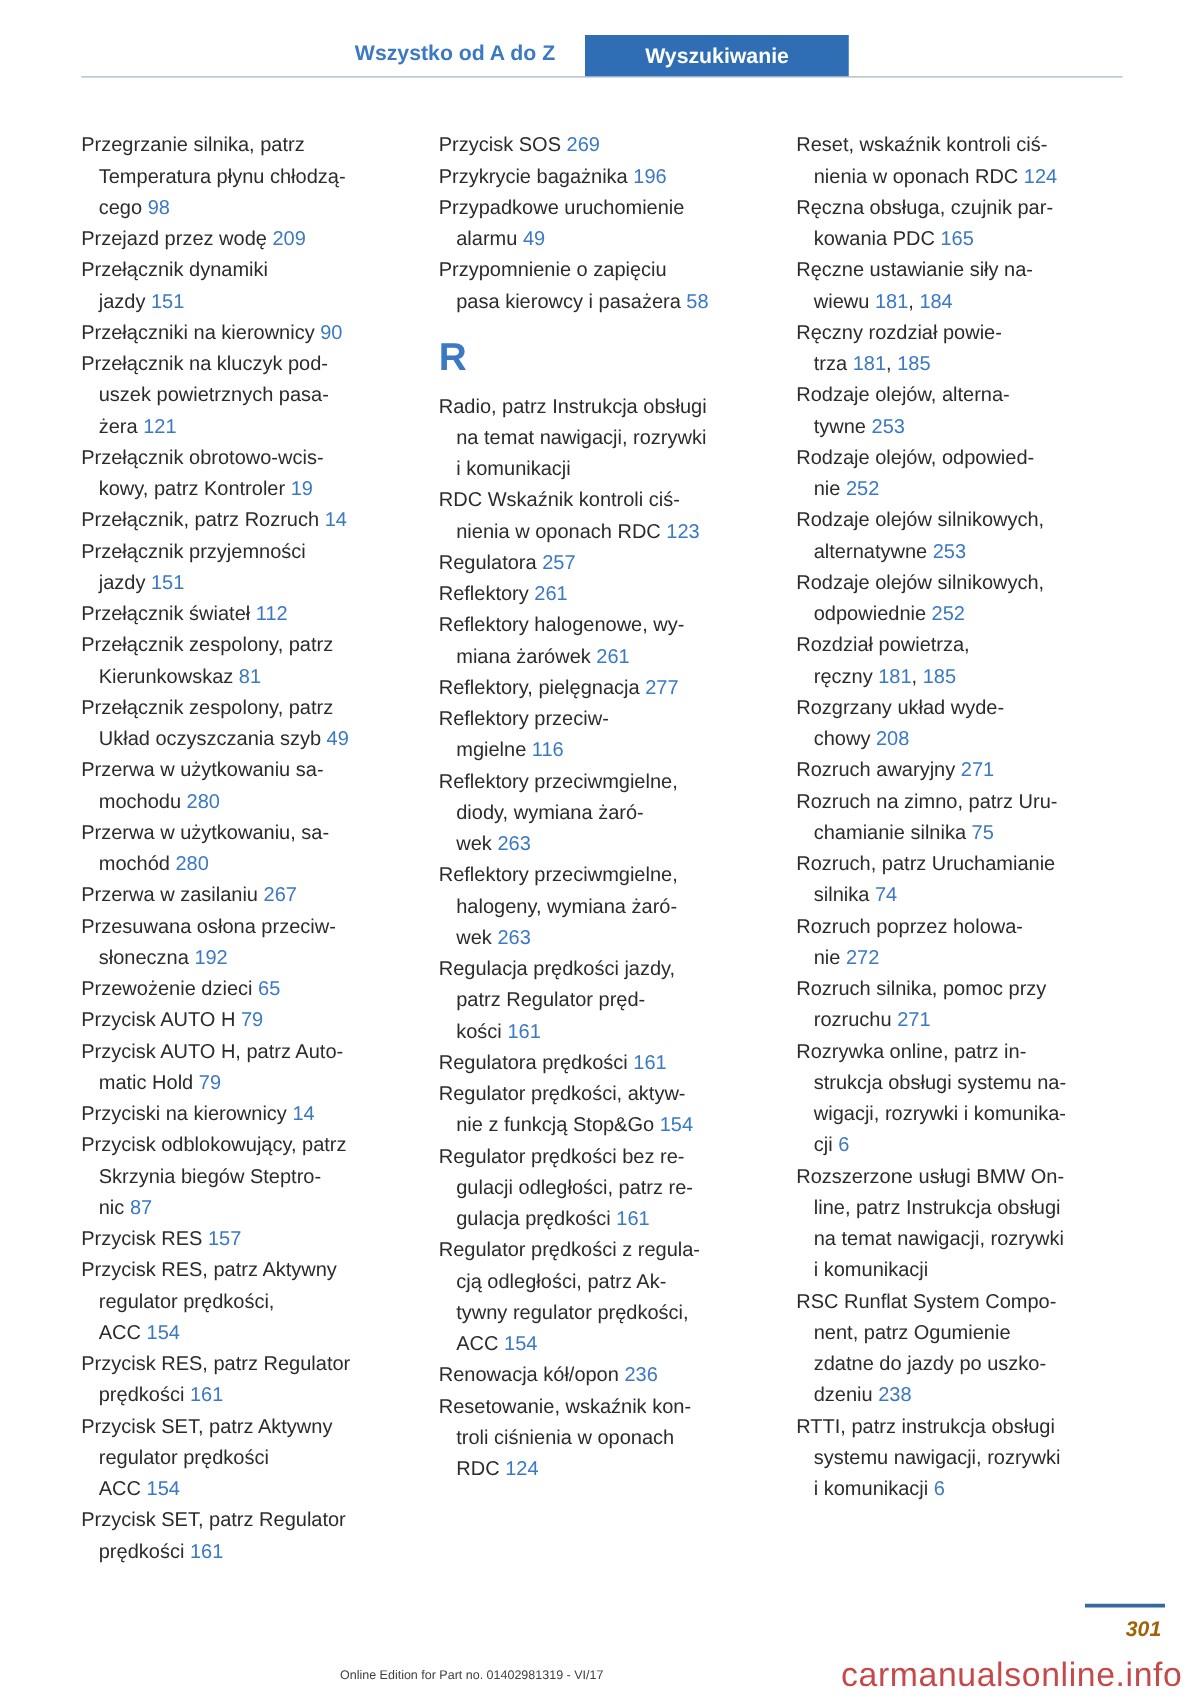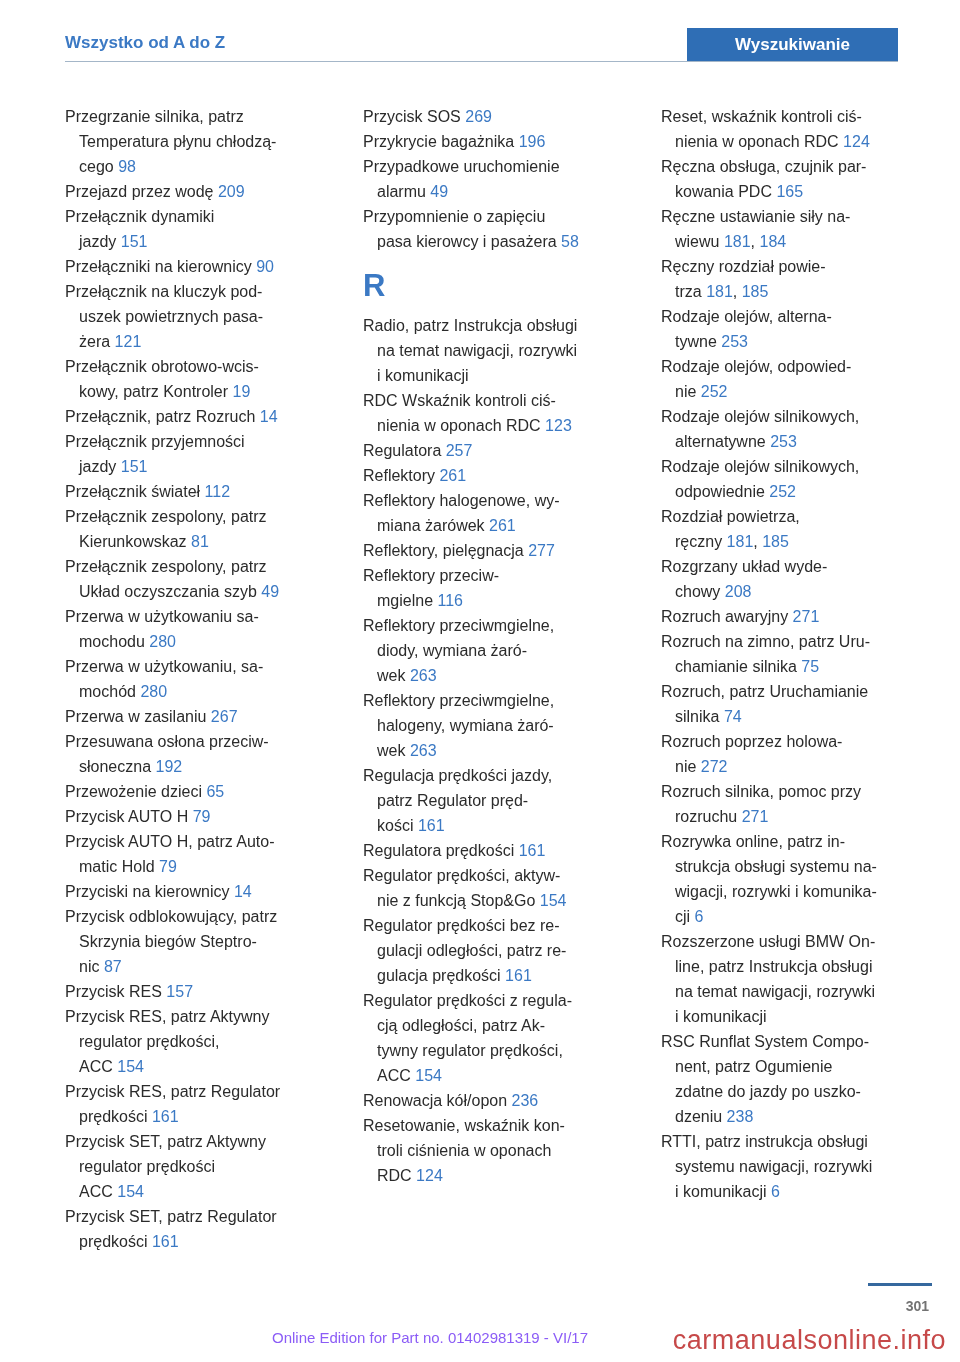--- a/index.html
+++ b/index.html
@@ -13,21 +13,21 @@
   }
   .page { position: absolute; inset: 0; }
 
   
   .header {
     position: absolute;
     top: 0; left: 65px; right: 62px;
     height: 61px;
     border-bottom: 1px solid #a4b6c8;
     display: flex;
-    justify-content: space-between;
+    justify-content: center;
     align-items: flex-end;
     gap: 24px;
   }
   .header-chapter {
     color: #3b79c4;
     font-size: 17px;
     font-weight: 700;
     padding-bottom: 8px;
     white-space: nowrap;
   }
@@ -41,21 +41,21 @@
     padding: 0 48px;
     white-space: nowrap;
   }
 
   
   .columns {
     position: absolute;
     top: 104px; left: 65px;
     width: 866px;
     display: flex;
-    gap: 30px;
+    gap: 18px;
   }
   .col {
     width: 268px;
     font-size: 16px;
     line-height: 25px;
   }
   .entry {
     padding-left: 14px;
     text-indent: -14px;
     white-space: pre-line;
@@ -75,29 +75,30 @@
   
   .pagenum-rule {
     position: absolute;
     right: 28px; bottom: 76px;
     width: 64px;
     border-top: 3px solid #35689e;
   }
   .pagenum {
     position: absolute;
     right: 31px; bottom: 48px;
-    font-size: 14px;
-    font-weight: 700;
-    color: #737373;
+    font-size: 17px;
+    font-weight: 700;
+    color: #a16207;
+    font-style: italic;
   }
   .edition-note {
     position: absolute;
     left: 272px; bottom: 16px;
-    font-size: 15px;
-    color: #8b5cf6;
+    font-size: 10px;
+    color: #404040;
   }
   .watermark {
     position: absolute;
     right: 14px; bottom: 6px;
     font-size: 27px;
     color: #b91c1c;
     opacity: 0.8;
     letter-spacing: 0.5px;
   }
 </style>

